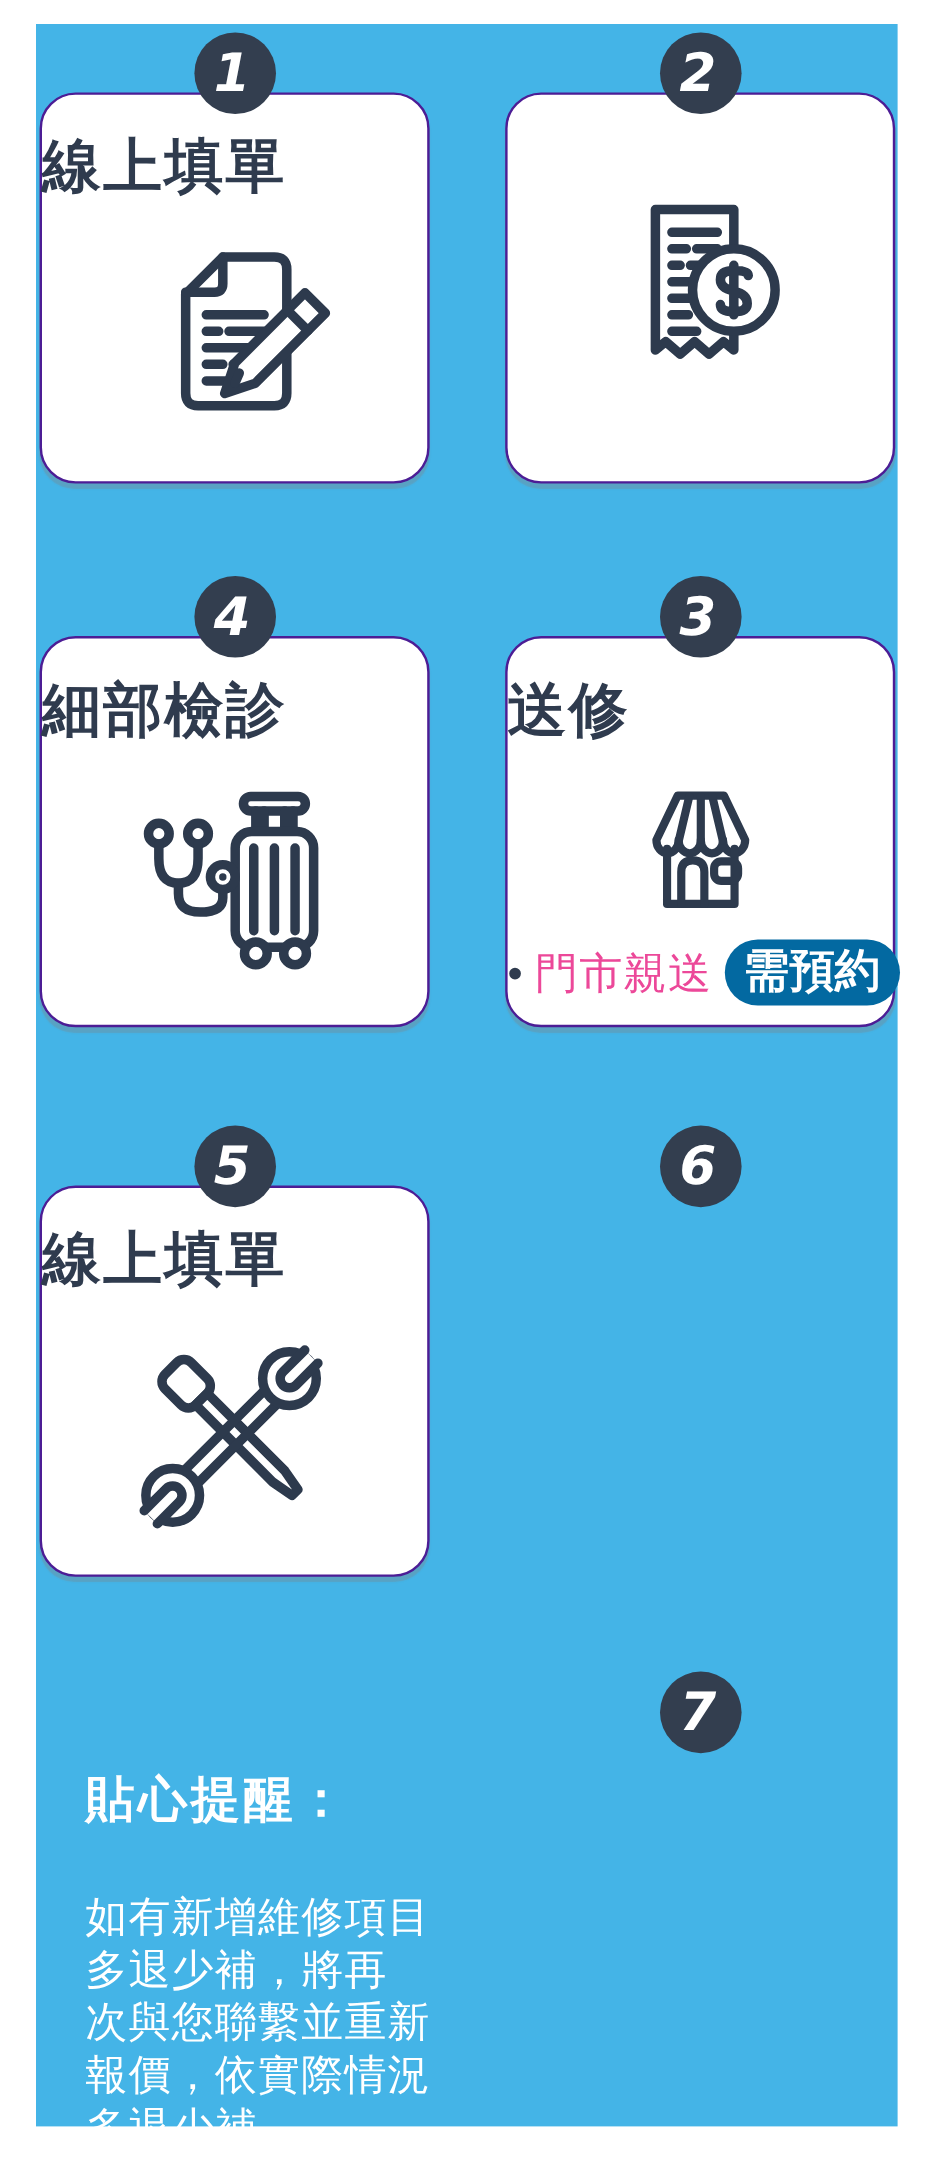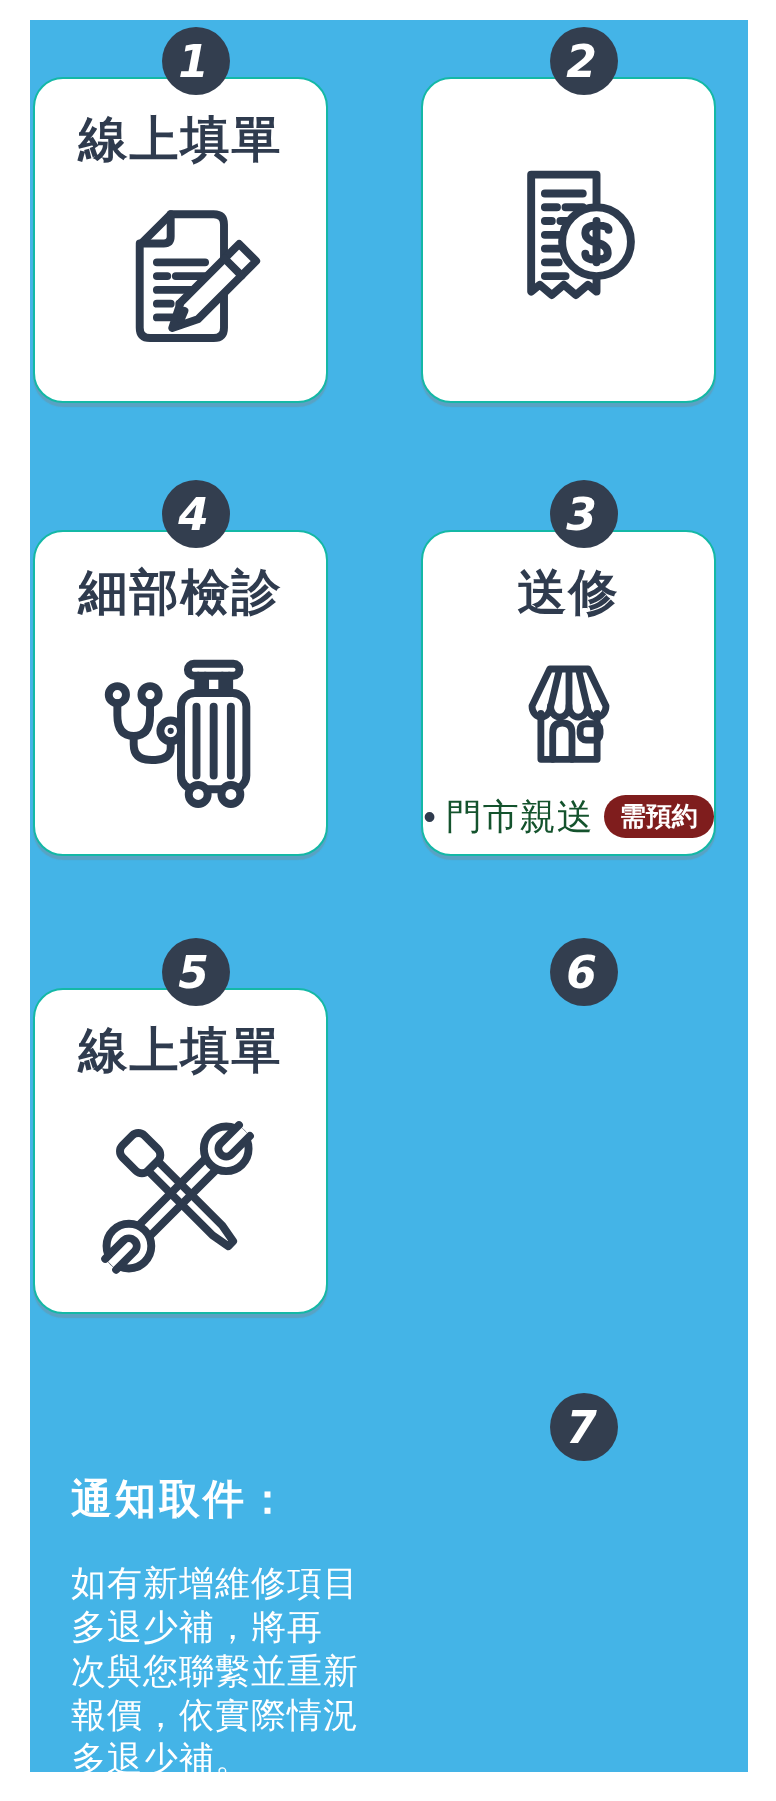--- a/index.html
+++ b/index.html
@@ -19,52 +19,52 @@
     position:absolute; top:0; left:50%; transform:translateX(-50%);
     width:68px; height:68px; border-radius:50%;
     background:#333E4F; color:#fff; z-index:2;
     display:flex; align-items:center; justify-content:center;
     font-size:44px; font-weight:bold; font-style:italic;
     font-family:"DejaVu Sans", sans-serif;
     padding-right:4px;
   }
   .card {
     position:absolute; top:50px; left:0;
-    width:295px; height:326px;
+    width:325px; height:326px;
     background:#fff;
-    border:2px solid #14b8a6;
+    border:2px solid #4c1d95;
     border-radius:30px;
     box-shadow:0 4px 1px rgba(130,130,130,0.35);
-    display:flex; flex-direction:column; align-items:center;
+    display:flex; flex-direction:column; 
   }
   .card-title {
     margin-top:36px;
     font-size:49px; font-weight:600; line-height:1;
     color:#2F3B4E; letter-spacing:2px; white-space:nowrap;
   }
   .icon-wrap { flex:1; width:100%; display:flex; align-items:center; justify-content:center; }
   .icon-wrap svg { display:block; width:172px; height:172px; }
   .card.has-note .icon-wrap svg { width:148px; height:148px; }
   .note-row {
     display:flex; align-items:center; margin-bottom:16px; gap:10px;
   }
   .note-bullet { color:#2F3B4E; font-size:36px; line-height:1; }
-  .note-label { color:#14532d; font-size:36px; line-height:1; letter-spacing:1px; white-space:nowrap; }
+  .note-label { color:#ec4899; font-size:36px; line-height:1; letter-spacing:1px; white-space:nowrap; }
   .pill {
-    background:#7f1d1d; color:#fff;
-    font-size:26px; font-weight:bold; line-height:1;
+    background:#0369a1; color:#fff;
+    font-size:38px; font-weight:bold; line-height:1;
     padding:8px 16px 9px; border-radius:28px; white-space:nowrap;
   }
   .reminder {
     position:absolute; left:71px; top:1472px; width:300px; color:#ffffff;
   }
   .reminder-title {
     font-size:41px; font-weight:bold; letter-spacing:3px; white-space:nowrap;
   }
-  .reminder-text { margin-top:34px; }
+  .reminder-text { margin-top:49px; }
   .reminder-line { font-size:35px; line-height:44px; letter-spacing:1px; white-space:nowrap; }
 </style>
 </head>
 <body>
 
 <div class="canvas">
   <div class="blue-panel"></div>
 
   <div class="step" style="left:33px; top:27px;">
     <div class="badge">
@@ -181,21 +181,21 @@
       </div>
   </div>
 
   <div class="step" style="left:421px; top:1393px;">
     <div class="badge">
         <span>7</span>
       </div>
   </div>
 
   <div class="reminder">
-    <div class="reminder-title">通知取件：</div>
+    <div class="reminder-title">貼心提醒：</div>
     <div class="reminder-text">
       <div class="reminder-line">如有新增維修項目</div>
       <div class="reminder-line">多退少補，將再</div>
       <div class="reminder-line">次與您聯繫並重新</div>
       <div class="reminder-line">報價，依實際情況</div>
       <div class="reminder-line">多退少補。</div>
     </div>
   </div>
 </div>
 

